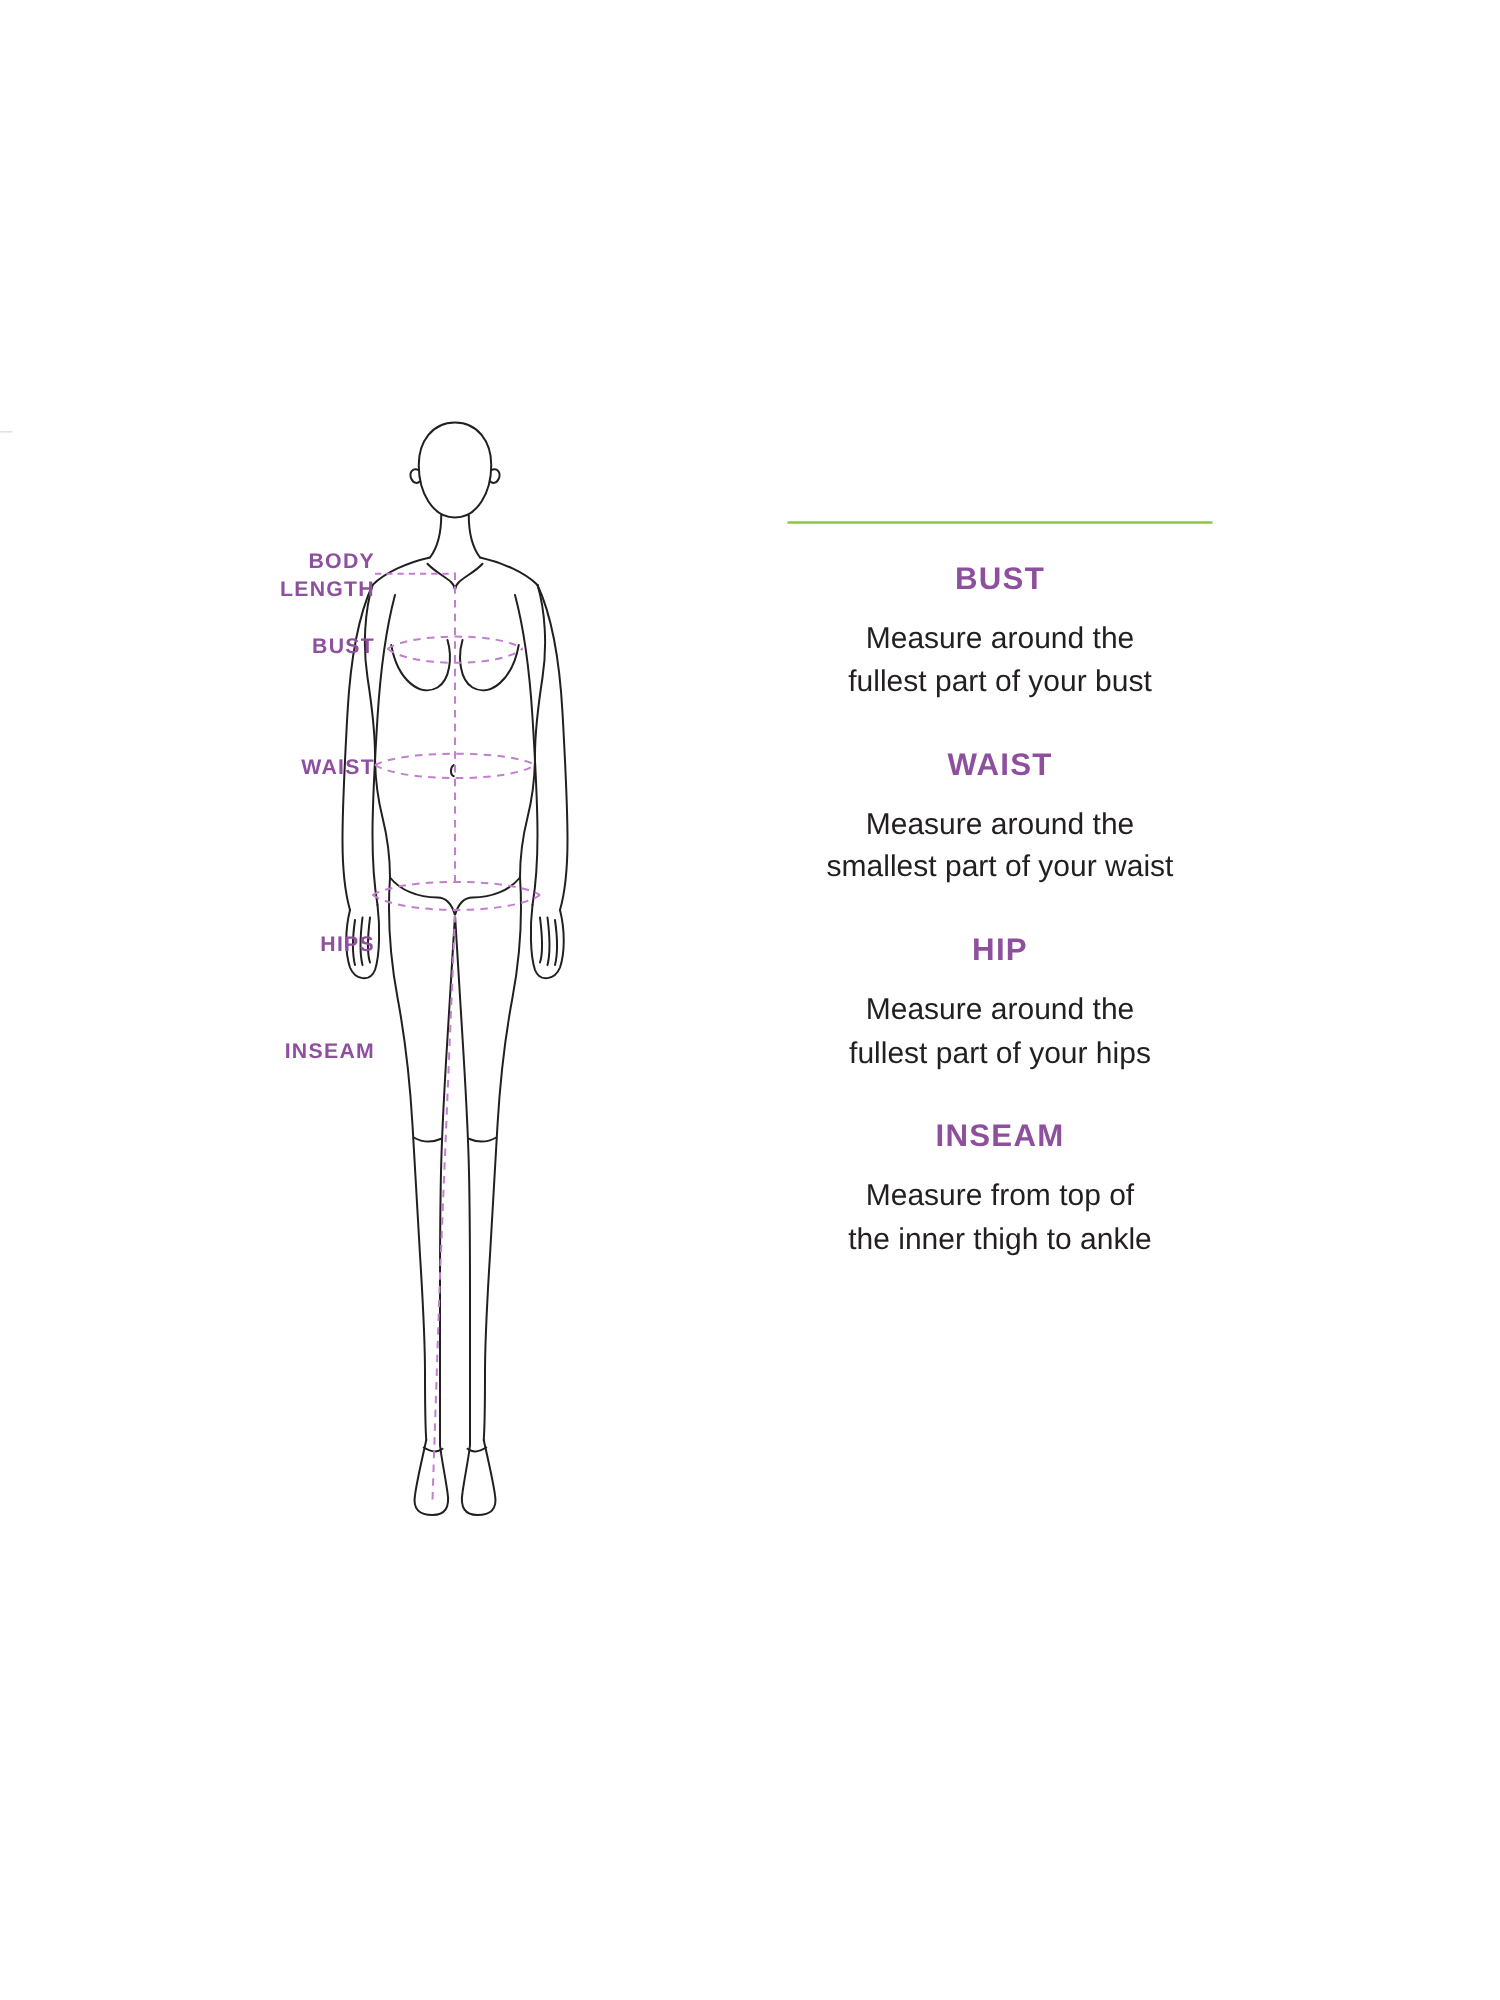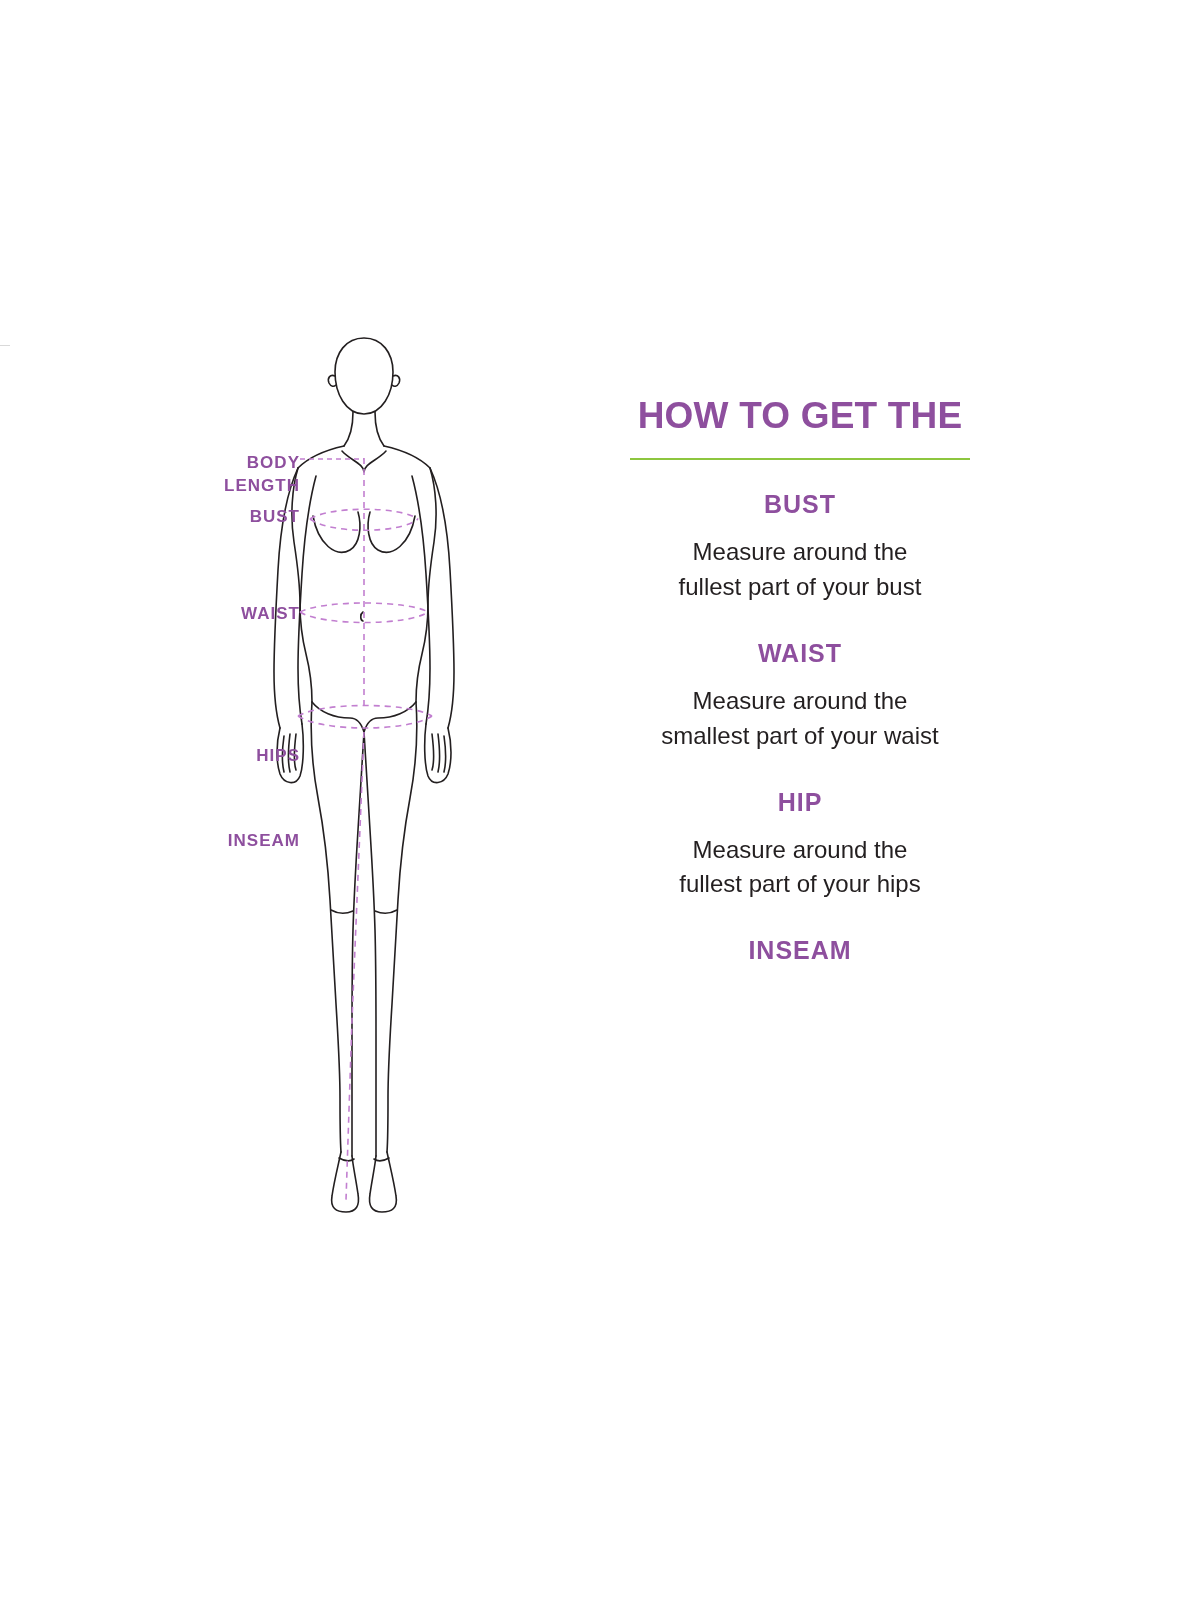--- a/index.html
+++ b/index.html
@@ -41,21 +41,21 @@
     position: absolute;
     color: #8e4f9e;
     font-size: 17px;
     font-weight: 700;
     letter-spacing: 0.06em;
     text-align: right;
     width: 160px;
     line-height: 1.35;
     white-space: pre-line;
   }
-  .lbl-body-length { left: -10px; top: 132px; }
+  .lbl-body-length { left: -10px; top: 118px; }
   .lbl-bust        { left: -10px; top: 186px; }
   .lbl-waist       { left: -10px; top: 283px; }
   .lbl-hips        { left: -10px; top: 388px; margin-top: 37px; }
   .lbl-inseam      { left: -10px; top: 510px; }
 
   
   .text-panel {
     position: absolute;
     left: 590px;
     top: 395px;
@@ -219,21 +219,20 @@
 
     <div class="measure-label lbl-body-length">BODY
 LENGTH</div>
     <div class="measure-label lbl-bust">BUST</div>
     <div class="measure-label lbl-waist">WAIST</div>
     <div class="measure-label lbl-hips">HIPS</div>
     <div class="measure-label lbl-inseam">INSEAM</div>
   </div>
 
   <div class="text-panel">
-    <h1 class="heading-1">HOW TO GET THE</h1>
 
     <div class="rule"></div>
 
     <div class="entry">
       <p class="entry-title">BUST</p>
       <p class="entry-desc">Measure around the
 fullest part of your bust</p>
     </div>
 
     <div class="entry">
@@ -243,16 +242,18 @@
     </div>
 
     <div class="entry">
       <p class="entry-title">HIP</p>
       <p class="entry-desc">Measure around the
 fullest part of your hips</p>
     </div>
 
     <div class="entry">
       <p class="entry-title">INSEAM</p>
+      <p class="entry-desc">Measure from top of
+the inner thigh to ankle</p>
     </div>
   </div>
 
 </div>
 
 </body></html>

